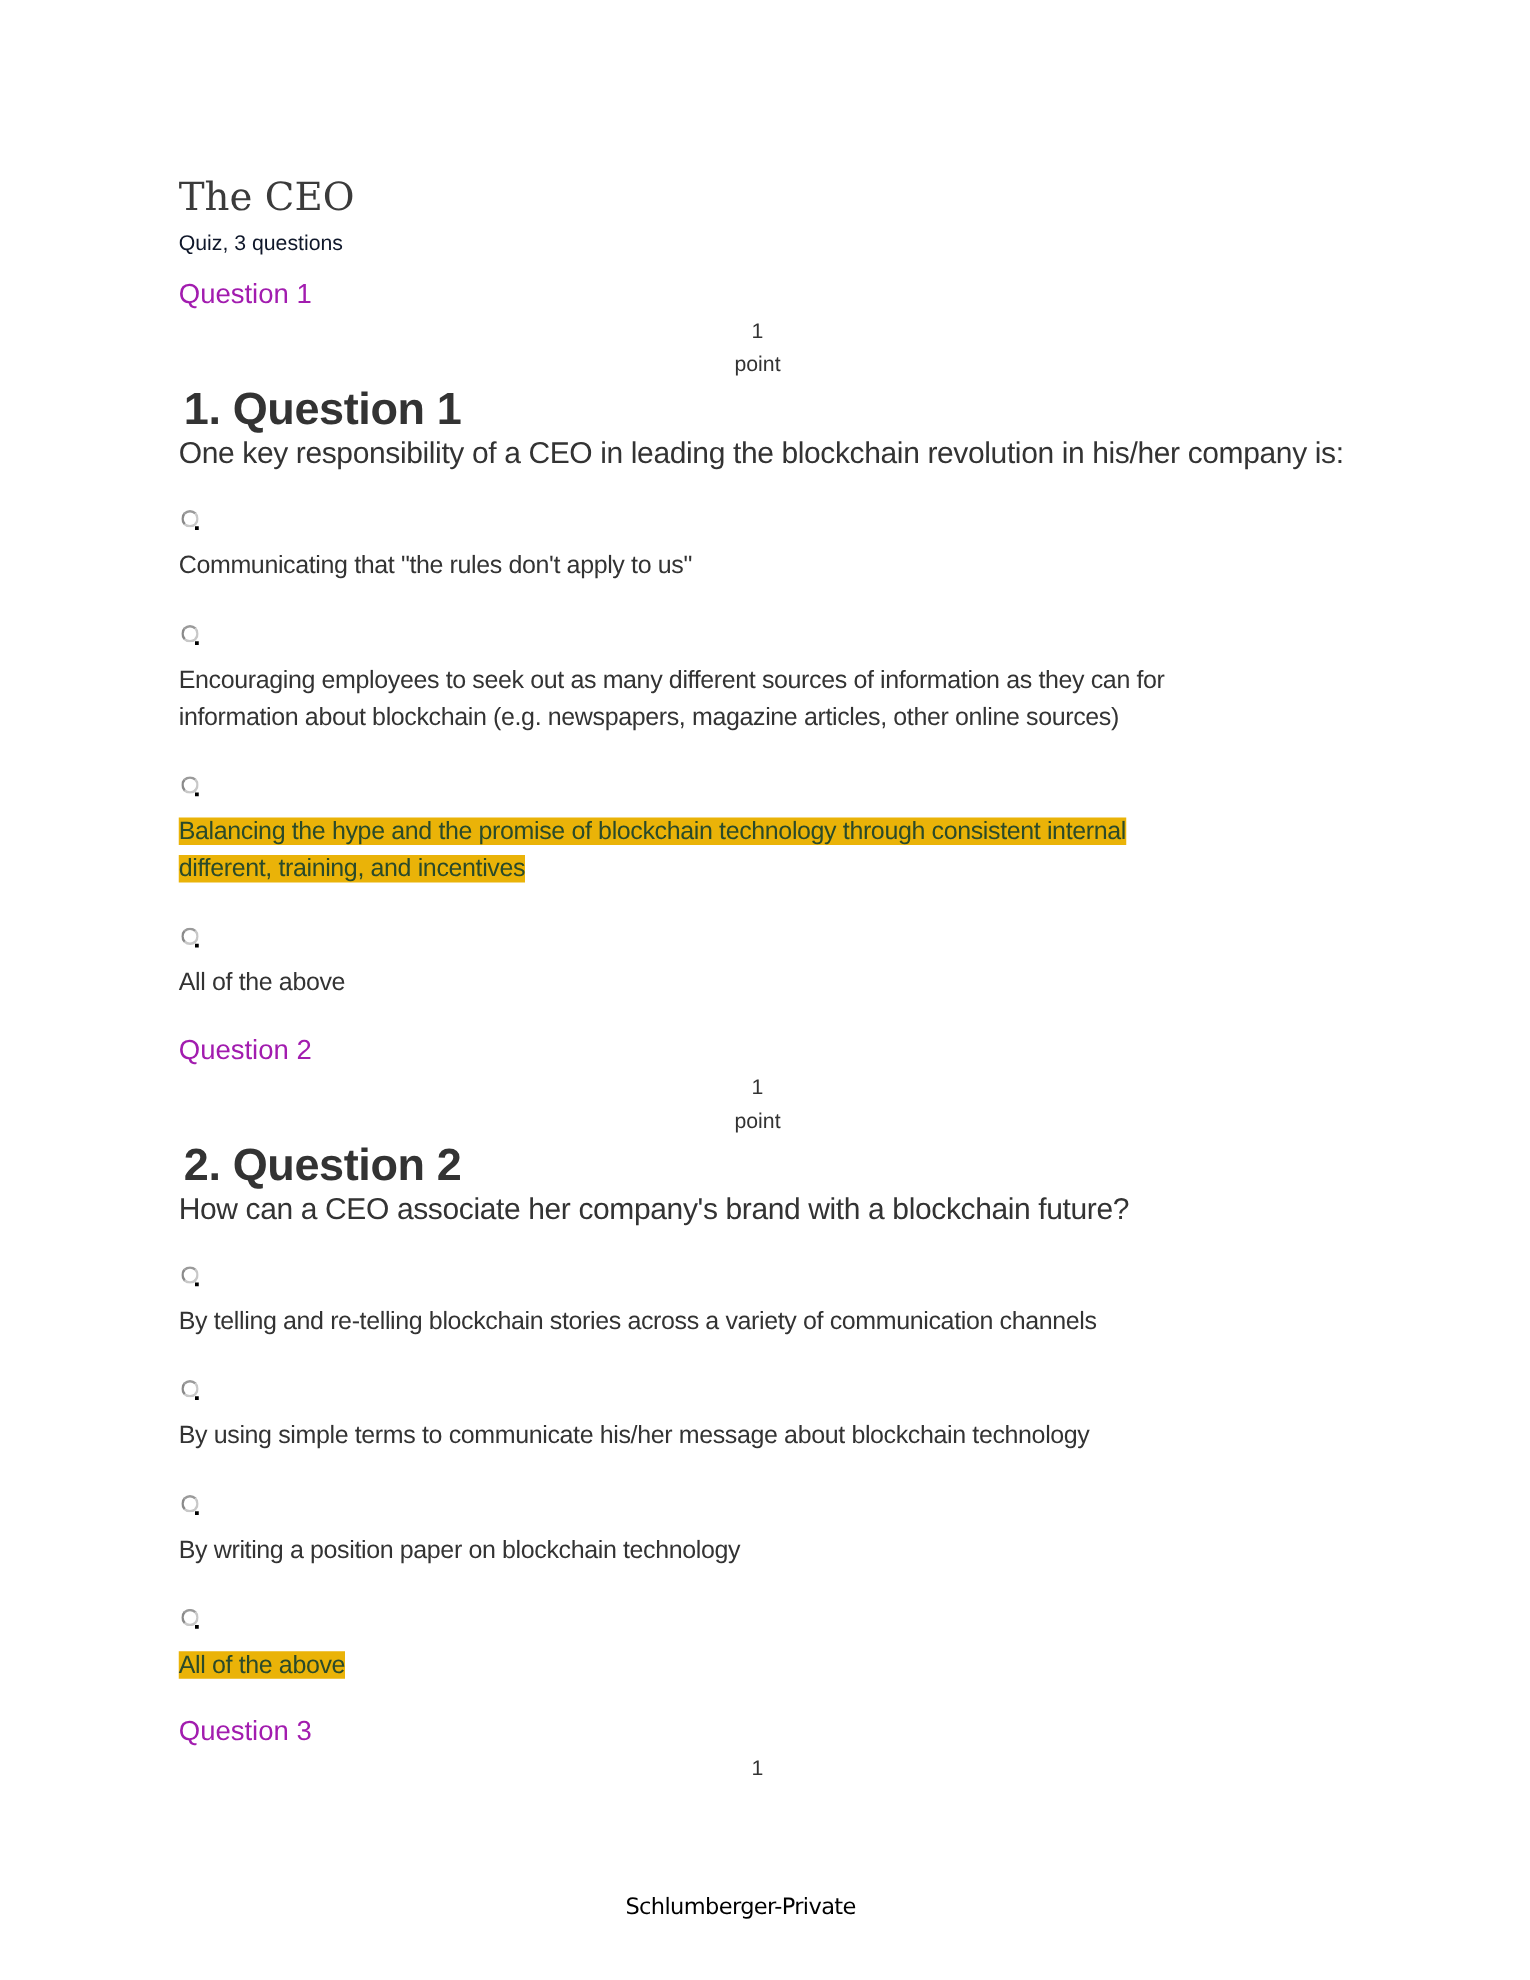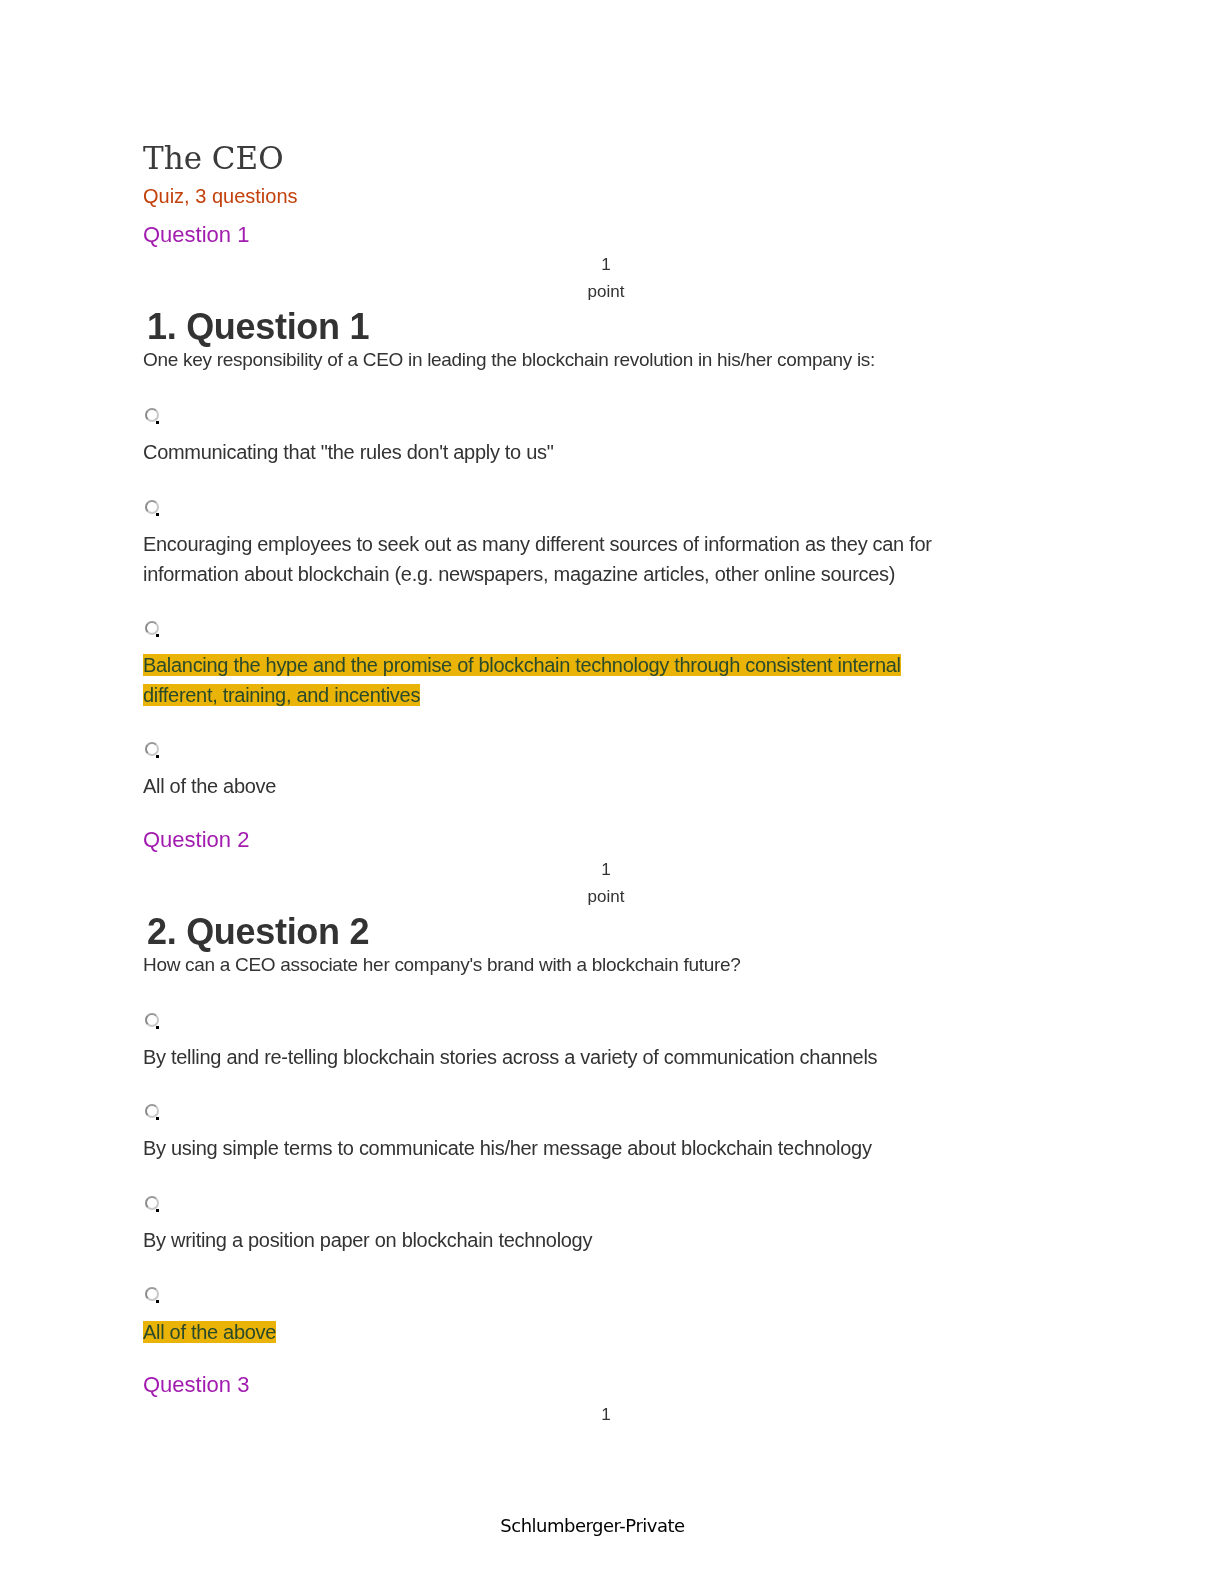--- a/index.html
+++ b/index.html
@@ -1,23 +1,23 @@
 <!DOCTYPE html>
 <html><head>
 <meta charset="utf-8">
 <style>
   html, body { margin:0; padding:0; background:#fff; }
   body { width:1224px; height:1584px; position:relative; overflow:hidden; font-family:"Liberation Sans", sans-serif; color:#373a3c; }
   .abs { position:absolute; }
   .title { left:143px; top:140px; font-family:"DejaVu Serif", serif; font-size:31px; color:#3b3b3b; margin:0; font-weight:normal;text-align:right; }
-  .subtitle { left:143px; top:185px; font-size:20px; color:#c2410c; }
+  .subtitle { left:143px; top:185px; font-size:17px; color:#0f172a; }
   .qlabel { left:143px; font-size:22px; color:#a21caf; }
   .points { left:560px; width:92px; text-align:center; font-size:17px; line-height:27px; color:#333; }
   .qhead { left:143px; font-size:36px; font-weight:bold; color:#333; margin:4px; letter-spacing:-0.3px; }
-  .qtext { left:143px; font-size:19px; color:#333; letter-spacing:-0.3px; }
+  .qtext { left:143px; font-size:24px; color:#333; letter-spacing:-0.3px; }
   .radio { left:145px; width:14px; height:14px; border-radius:50%; border:2px solid #c8c8c8; border-left-color:#8a8a8a; border-top-color:#9a9a9a; box-sizing:border-box; }
   .radio::after { content:""; position:absolute; right:-2px; bottom:-4px; width:3px; height:3px; background:#000; }
   .opt { left:143px; font-size:20px; color:#333; line-height:30px; letter-spacing:-0.3px; width:860px; }
   .hl { background:#eab308; color:#2a4a2a; }
   .footer { left:0; width:1185px; text-align:center; top:1515px; font-size:18px; color:#000; font-family:"DejaVu Sans", sans-serif; letter-spacing:-0.5px; }
 </style>
 </head>
 <body>
 
 <h1 class="abs title">The CEO</h1>

